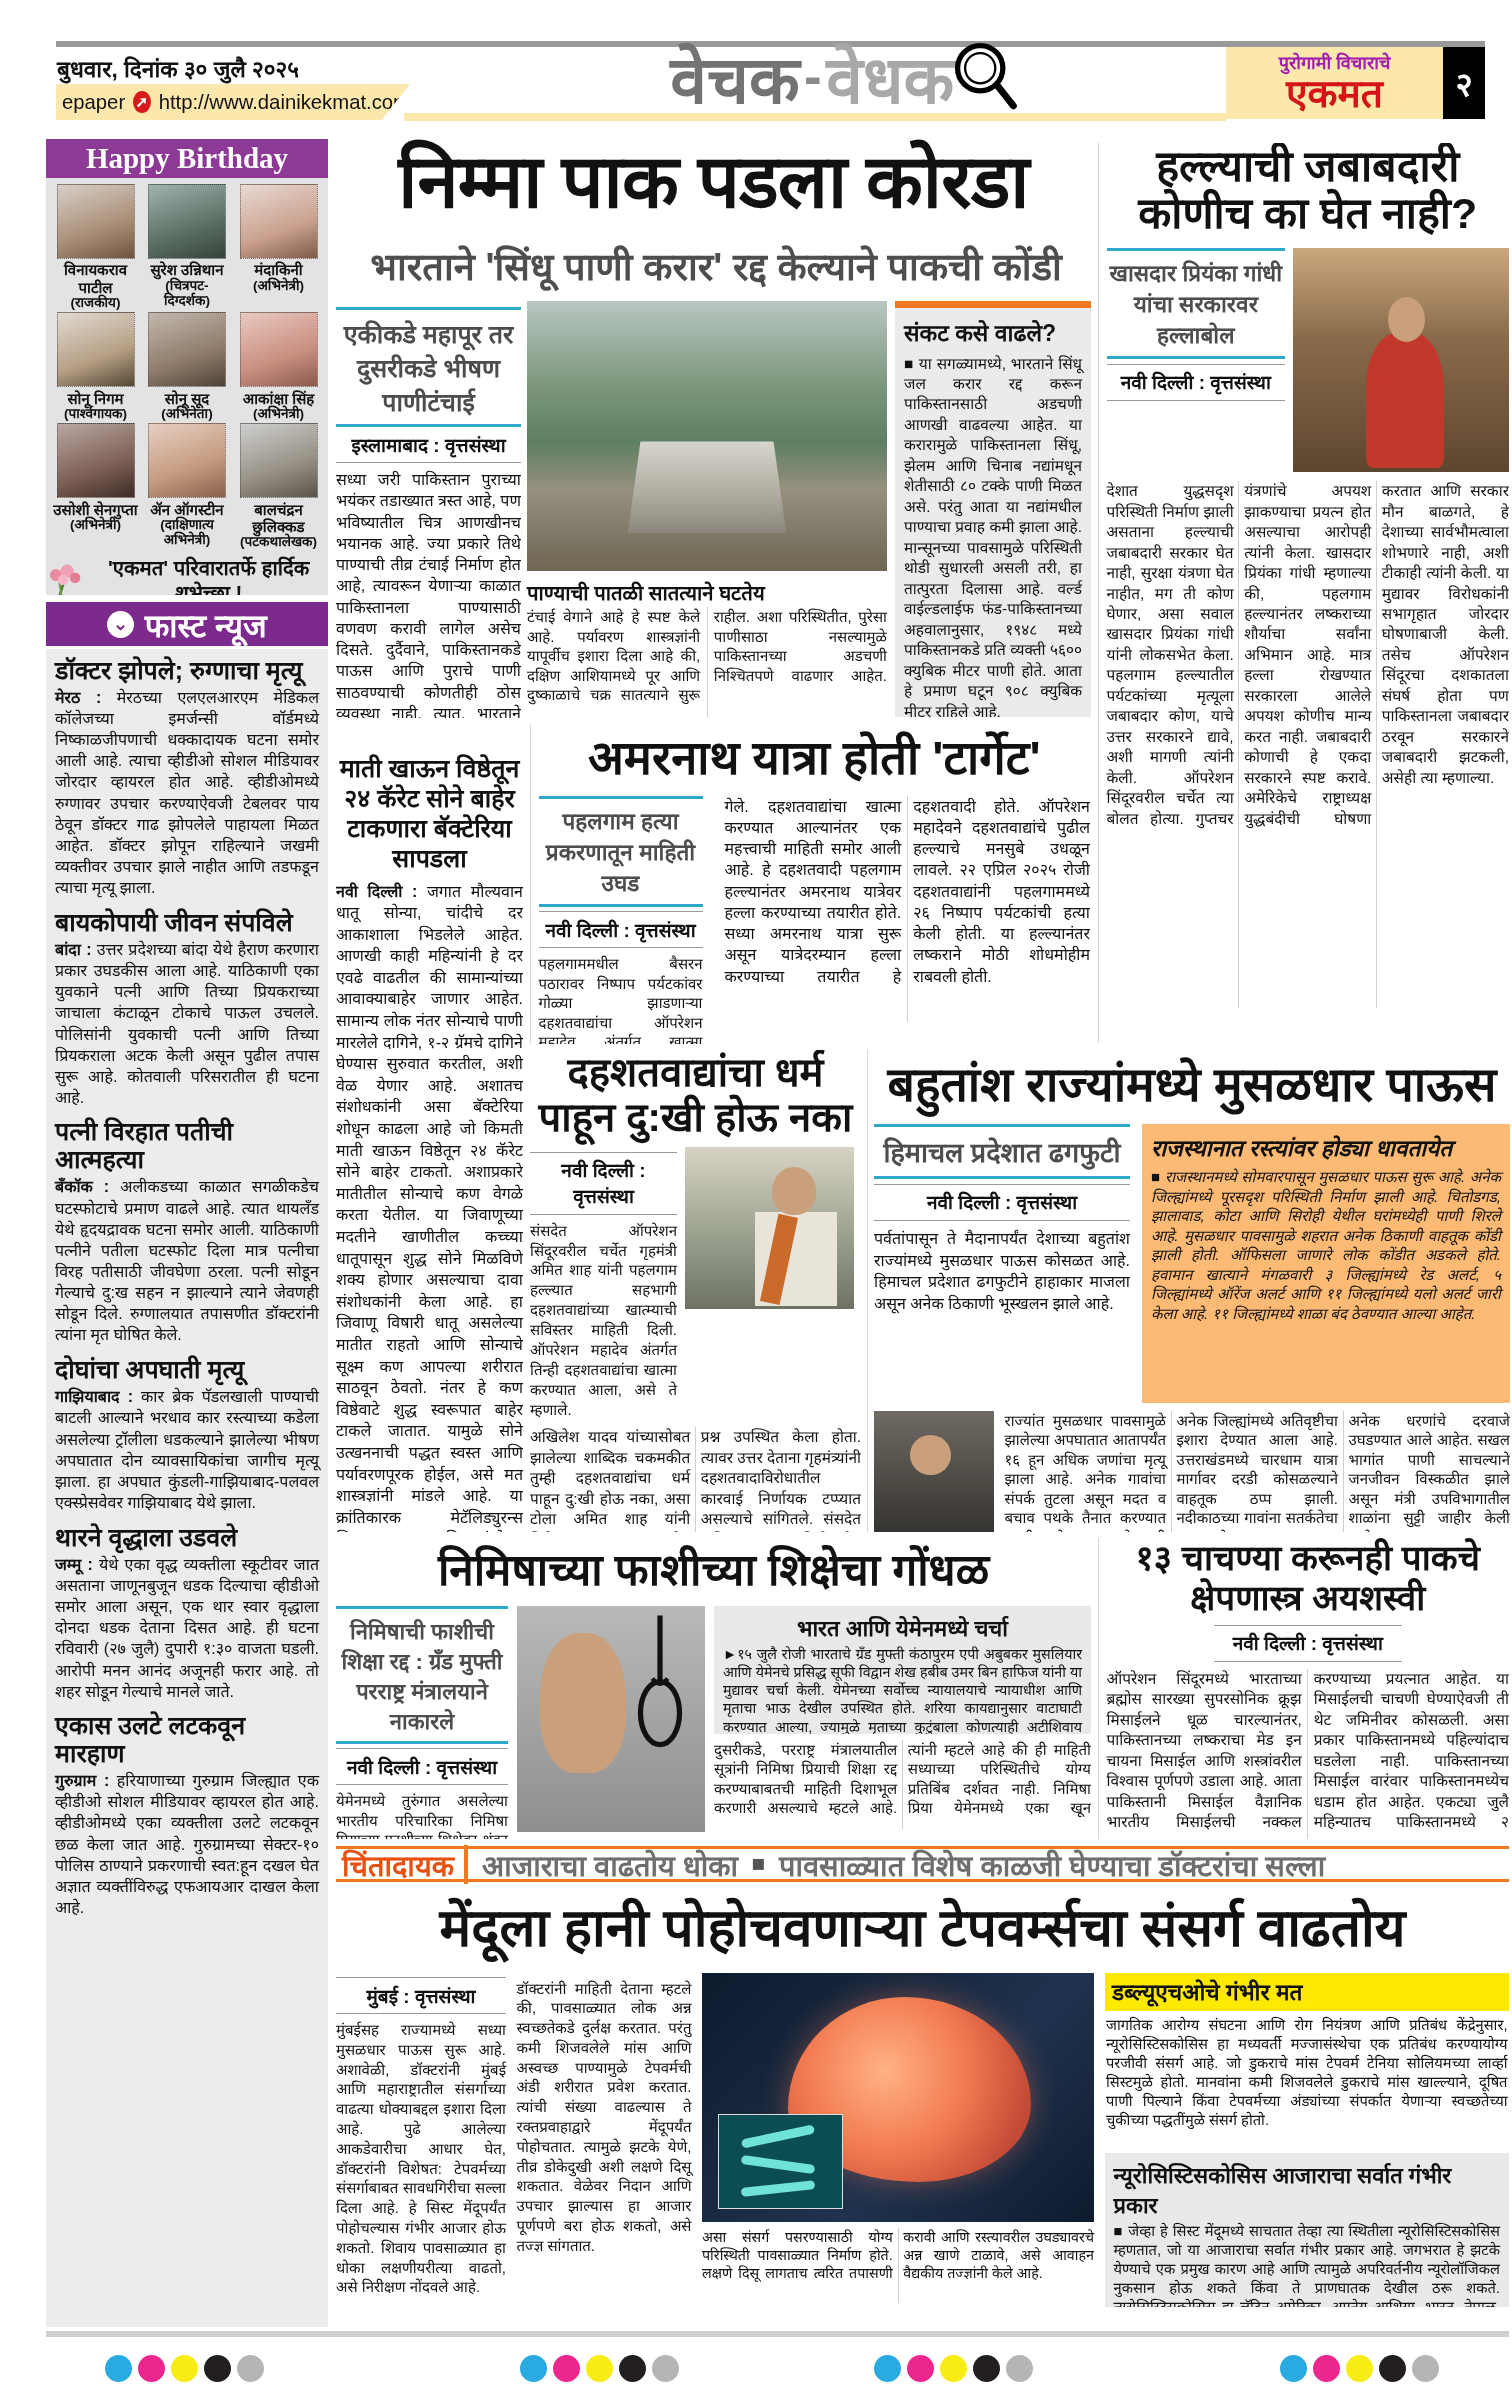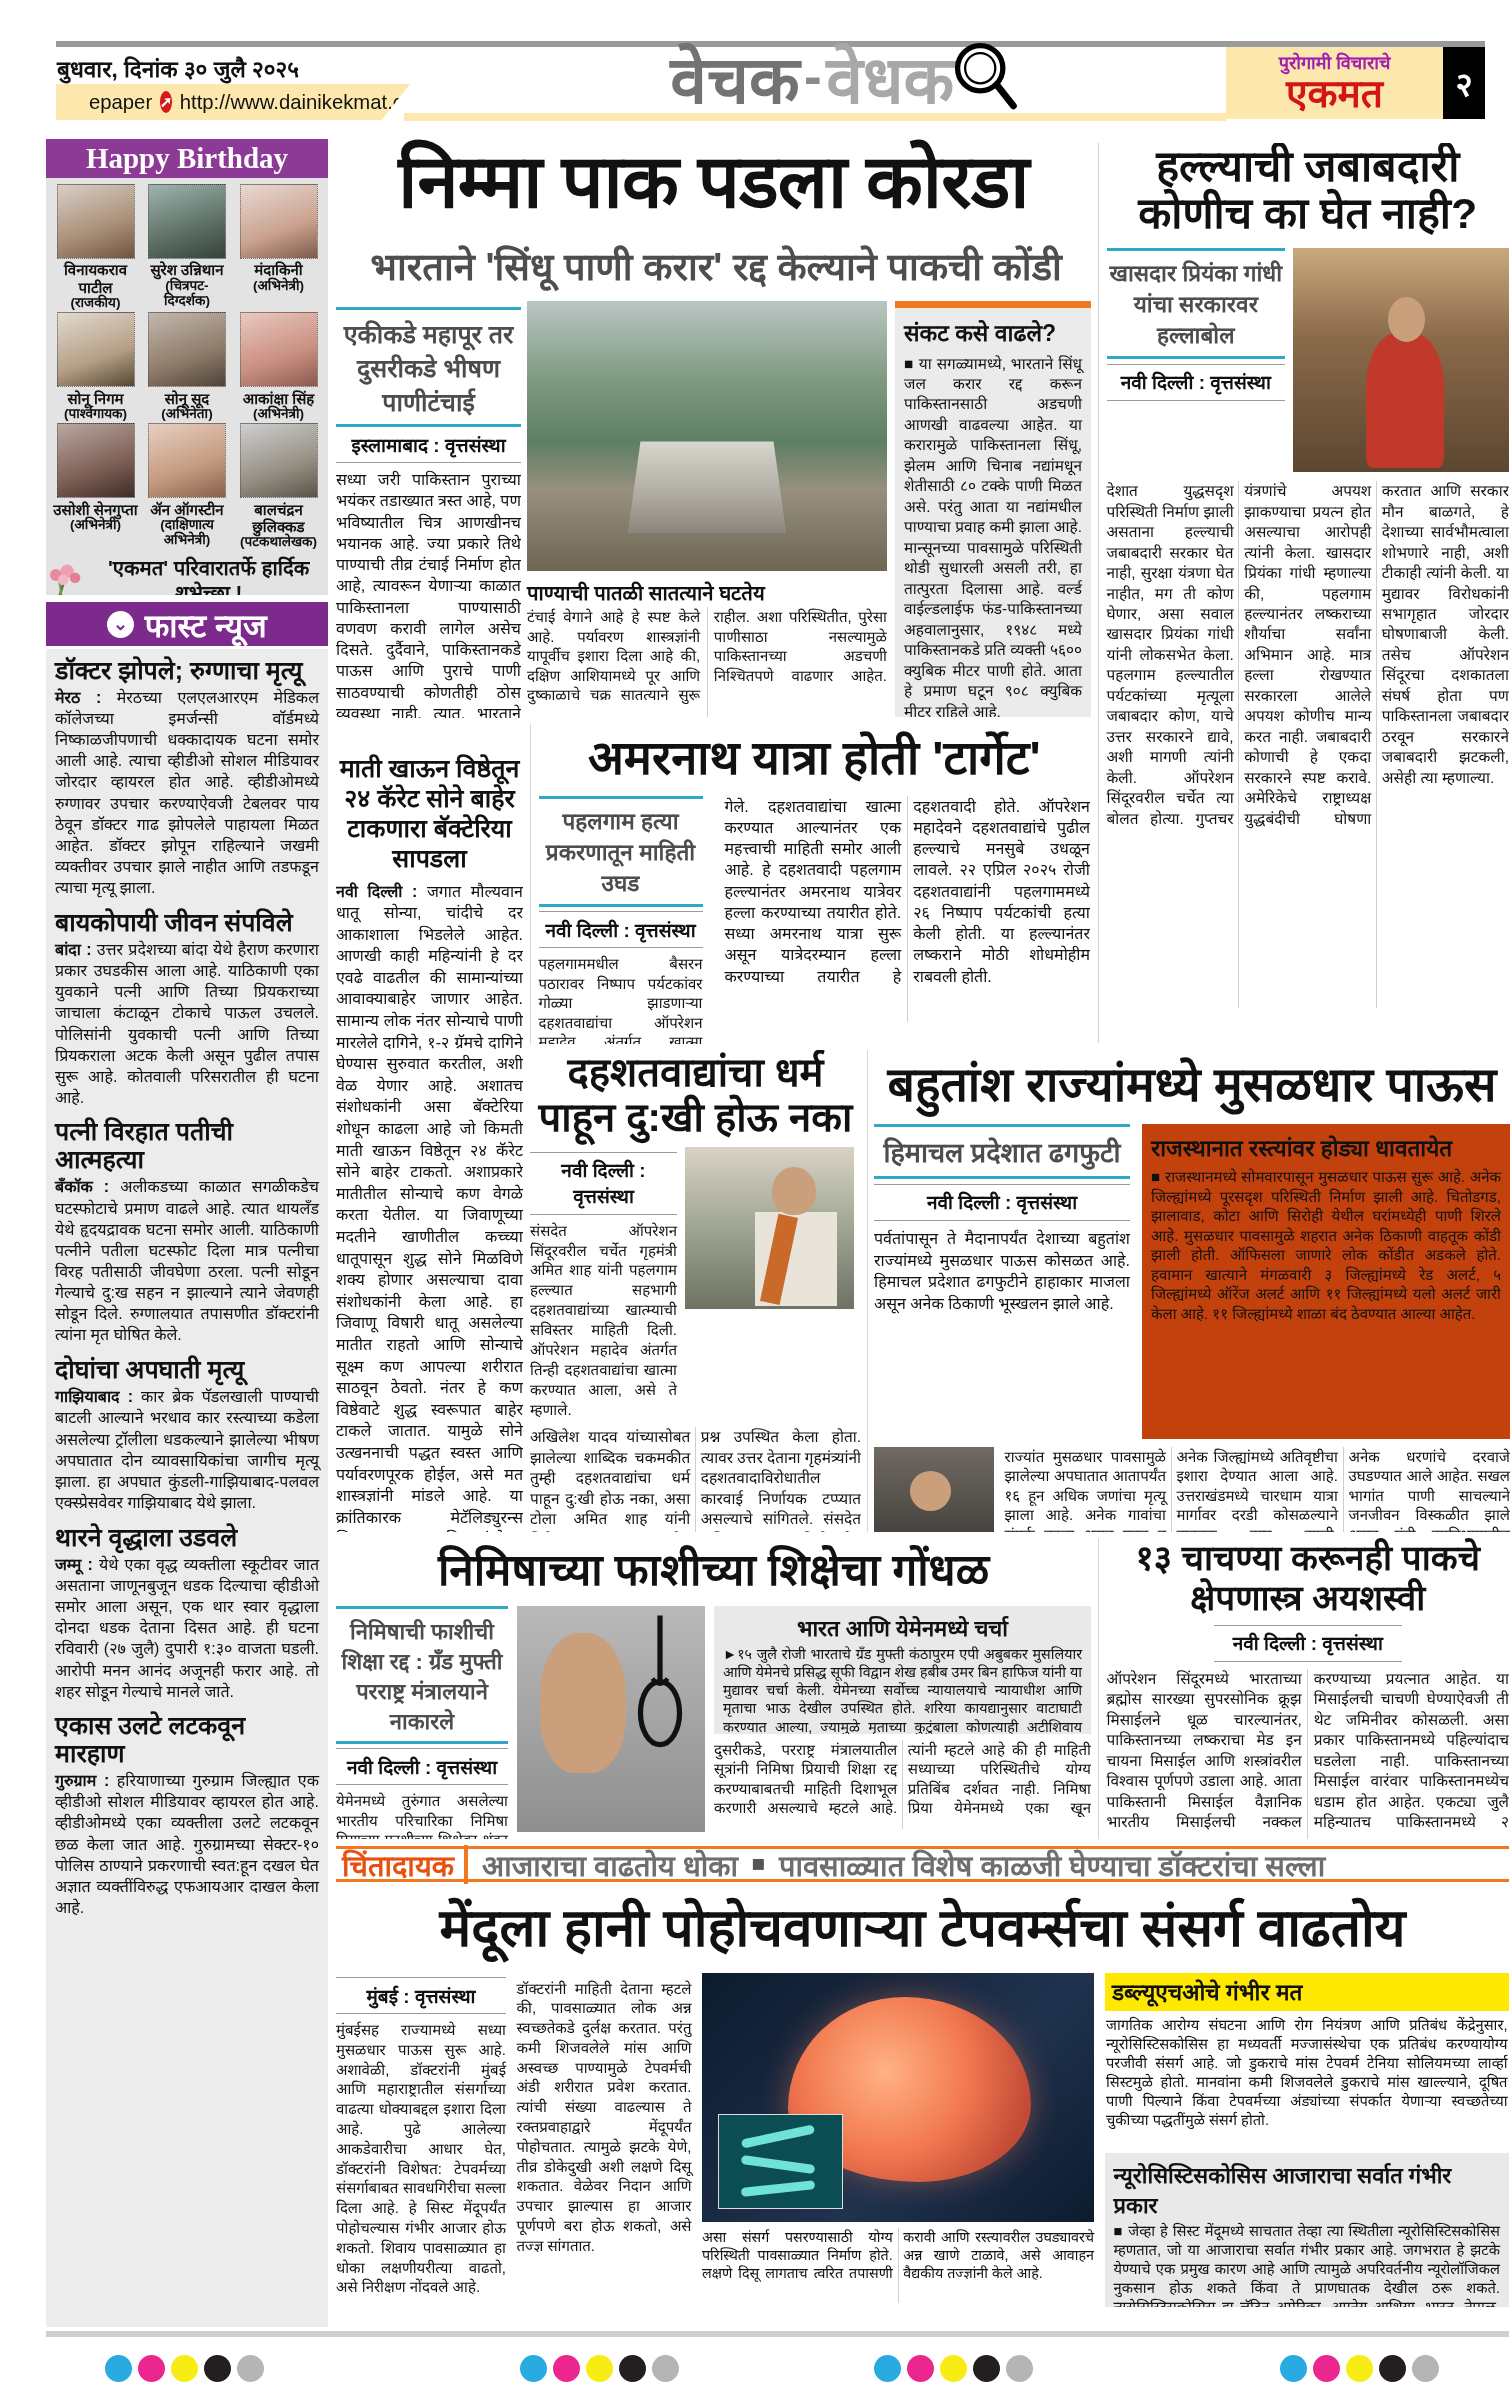--- a/index.html
+++ b/index.html
@@ -6,21 +6,21 @@
   html,body { background:#ffffff; }
   body { font-family:"Liberation Sans", sans-serif; width:1512px; height:2401px; position:relative; overflow:hidden; color:#111; }
   .abs { position:absolute;margin-left:12px; }
   .jt { text-align:justify; }
   .clip { overflow:hidden; }
 
   
   .top-rule { left:44px; top:41px; width:1429px; height:6px; background:#9a9a9a; }
   .date-line { left:45px; top:53px; font-size:22.6px; font-weight:bold; }
   .epaper-bar { left:44px; top:84px; width:354px; height:36px; background:#fce7ad;
-    clip-path:polygon(0 0,100% 0,92% 100%,0 100%); display:flex; align-items:center; padding-left:33px; gap:7.5px; }
+    clip-path:polygon(0 0,100% 0,92% 100%,0 100%); display:flex; align-items:center; padding-left:6px; gap:7.5px; }
   .epaper-bar a { color:#111; text-decoration:none; font-size:20.3px; }
   .ep-ico { width:22.6px; height:22.6px; border-radius:50%; background:#d61a1a; color:#fff; display:inline-flex;
     align-items:center; justify-content:center; font-size:15px; font-weight:bold; }
   .under-strip { left:392px; top:113px; width:822px; height:7.5px; background:#fce7ad; }
   .masthead { left:648px; top:32px; width:377px; height:89px; display:flex; align-items:center; justify-content:center; }
   .mh-red { color:#737373; font-size:66px; font-weight:900; }
   .mh-sep { color:#8a8a8a; font-size:53px; font-weight:900; margin:0 4.5px; }
   .mh-gray { color:#a8a8a8; font-size:66px; font-weight:900; }
   .logo-box { left:1214px; top:47px; width:217px; height:72px; background:#fce7ad; text-align:center; padding-top:3px; }
   .logo-tag { color:#a21caf; font-size:18px; font-weight:bold; }
@@ -113,21 +113,21 @@
   .as-sash { position:absolute; left:50%; top:42%; width:12%; height:55%; background:#c96a2a; transform:rotate(12deg); }
   .dhar-body2 { margin-top:7.5px; column-count:2; column-gap:10.5px; column-rule:0.8px solid #cfcfcf; font-size:15.4px; line-height:1.33; height:207px; }
 
   
   .rain { left:855px; top:1050px; width:643px; height:482px; border-left:0.8px solid #d8d8d8; padding-left:6px; }
   .rain-hl { font-size:48px; font-weight:900; text-align:center; }
   .rain-row { display:flex; gap:12px; margin-top:9px; }
   .rain-kick { width:256px; }
   .rain-kick .kicker { font-size:27px; }
   .rain-kick-body { font-size:16px; line-height:1.35; margin-top:7.5px; }
-  .rain-box { flex:1; background:#c2410c; padding:7.5px 9px; height:315px; }
+  .rain-box { flex:1; background:#fdba74; padding:7.5px 9px; height:279px;font-style:italic; }
   .rain-box-title { font-size:22.6px; font-weight:900; margin-bottom:4.5px; }
   .rain-box-body { font-size:15px; line-height:1.3; }
   .rain-bottom { display:flex; gap:10.5px; margin-top:7.5px; }
   .rain-photo { width:120px; height:154px; background:linear-gradient(180deg,#6f6a62,#3c3a36 70%,#23221f); position:relative; }
   .rp-face { position:absolute; left:30%; top:16%; width:34%; height:26%; background:#caa07c; border-radius:50%; }
   .rain-body { flex:1; column-count:3; column-gap:10.5px; column-rule:0.8px solid #cfcfcf; font-size:15px; line-height:1.3; height:154px; }
 
   
   .nim { left:324px; top:1538px; width:755px; height:301px; }
   .nim-hl { font-size:44px; font-weight:900; text-align:center; }

